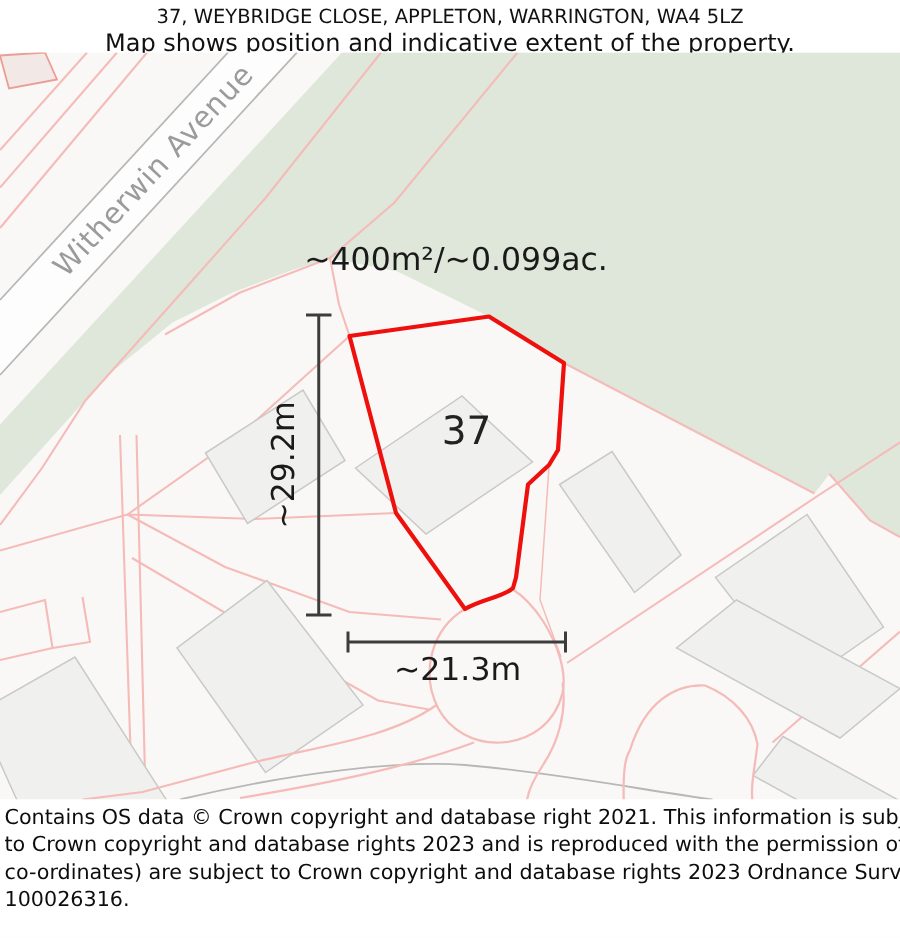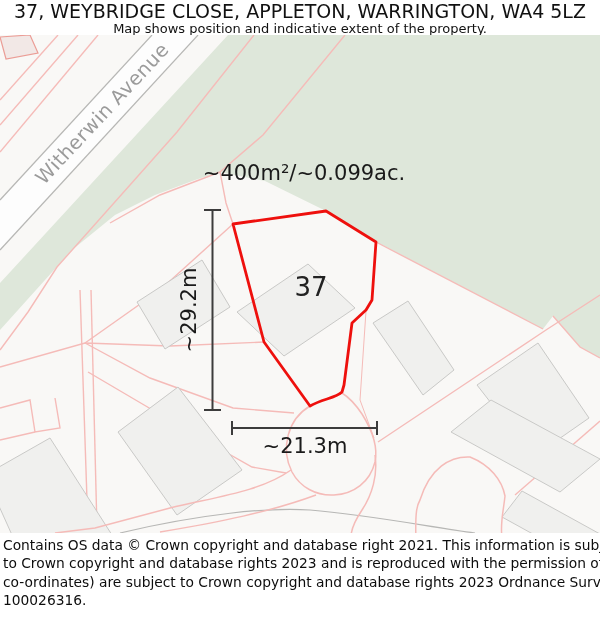--- a/index.html
+++ b/index.html
@@ -4,22 +4,22 @@
 <style>
   html,body{margin:0;padding:0;background:#ffffff;}
   .stage{
     position:relative;width:600px;height:625px;background:#ffffff;overflow:hidden;
     font-family:"DejaVu Sans","Liberation Sans",sans-serif;
   }
   .header{
     position:absolute;top:0;left:0;width:600px;height:35px;background:#ffffff;
     text-align:center;color:#111;
   }
-  .header .title{font-size:19px;line-height:19px;padding-top:2px;}
-  .header .subtitle{font-size:13px;line-height:15px;}
+  .header .title{font-size:13px;line-height:19px;padding-top:2px;}
+  .header .subtitle{font-size:16px;line-height:15px;}
   .map-wrap{position:absolute;top:35px;left:0;width:600px;height:498px;}
   .footer{
     position:absolute;top:533px;left:0;width:600px;height:92px;background:#ffffff;
     color:#0d0d0d;font-size:13.8px;line-height:18.4px;padding-left:3px;padding-top:3px;
     box-sizing:border-box;white-space:nowrap;
   }
   svg text{font-family:"DejaVu Sans","Liberation Sans",sans-serif;}
 </style>
 </head>
 <body>

